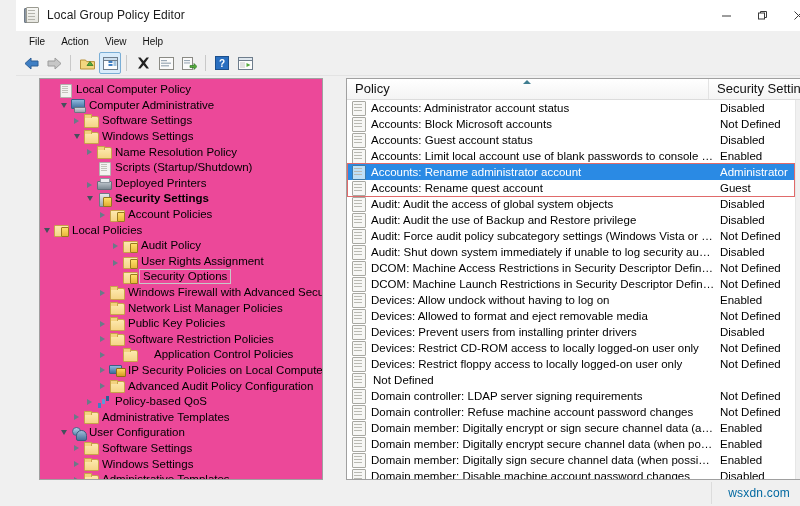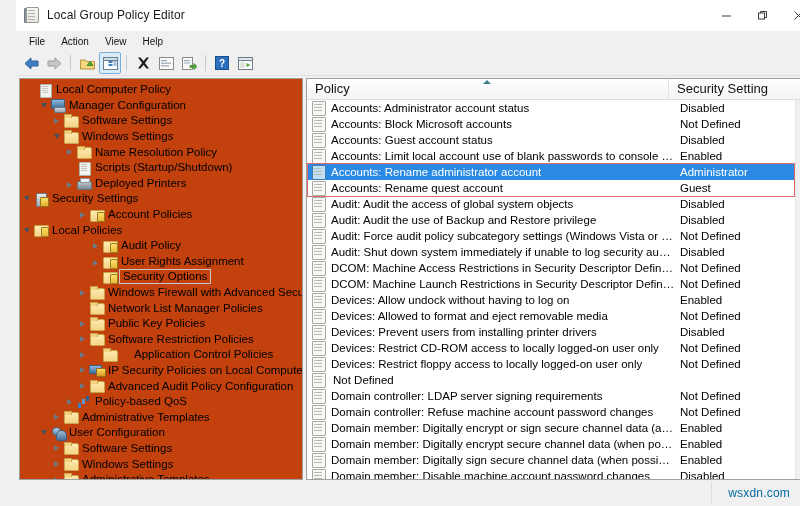--- a/index.html
+++ b/index.html
@@ -72,22 +72,22 @@
     box-sizing:border-box;
   }
   .tb-sep{width:1px;height:16px;background:#c9c9c9;margin:0 4px;}
 
   
   .body{
     flex:1;display:flex;padding:2px 3px 0 3px;box-sizing:border-box;
     background:#f0f0f0;min-height:0;
   }
   .pane{
-    background:#c2410c;border:1px solid #a0a0a0;box-sizing:border-box;
-    overflow:hidden;position:relative;
+    background:#ec4899;border:1px solid #a0a0a0;box-sizing:border-box;
+    overflow:hidden;position:relative;margin-left:20px;
   }
   .left-pane{width:284px;min-width:284px;margin-right:3px;}
   .right-pane{flex:1;display:flex;flex-direction:column;}
 
   
   .tree{padding:3px 0 0 0;}
   .tnode{
     height:15.6px;display:flex;align-items:center;white-space:nowrap;
     font-size:11.5px;color:#000;
   }
@@ -371,21 +371,21 @@
           <div class="tnode" style="padding-left: 4px;">
             <span class="twisty none"></span>
             <span class="ic script"></span>
             <span class="lbl">Local Computer Policy</span>
           </div>
           <div class="tnode" style="padding-left: 17px;">
             <span class="twisty open">
               <i></i>
             </span>
             <span class="ic computer"></span>
-            <span class="lbl">Manager Configuration</span>
+            <span class="lbl">Computer Administrative</span>
           </div>
           <div class="tnode" style="padding-left: 30px;">
             <span class="twisty closed">
               <i></i>
             </span>
             <span class="ic folder"></span>
             <span class="lbl">Software Settings</span>
           </div>
           <div class="tnode" style="padding-left: 30px;">
             <span class="twisty open">
@@ -406,21 +406,21 @@
             <span class="ic script"></span>
             <span class="lbl">Scripts (Startup/Shutdown)</span>
           </div>
           <div class="tnode" style="padding-left: 43px; align-items: flex-end;">
             <span class="twisty closed">
               <i></i>
             </span>
             <span class="ic printer"></span>
             <span class="lbl">Deployed Printers</span>
           </div>
-          <div class="tnode" style="">
+          <div class="tnode" style="padding-left: 43px; font-weight: bold;">
             <span class="twisty open">
               <i></i>
             </span>
             <span class="ic secset"></span>
             <span class="lbl">Security Settings</span>
           </div>
           <div class="tnode" style="padding-left: 56px;">
             <span class="twisty closed">
               <i></i>
             </span>

